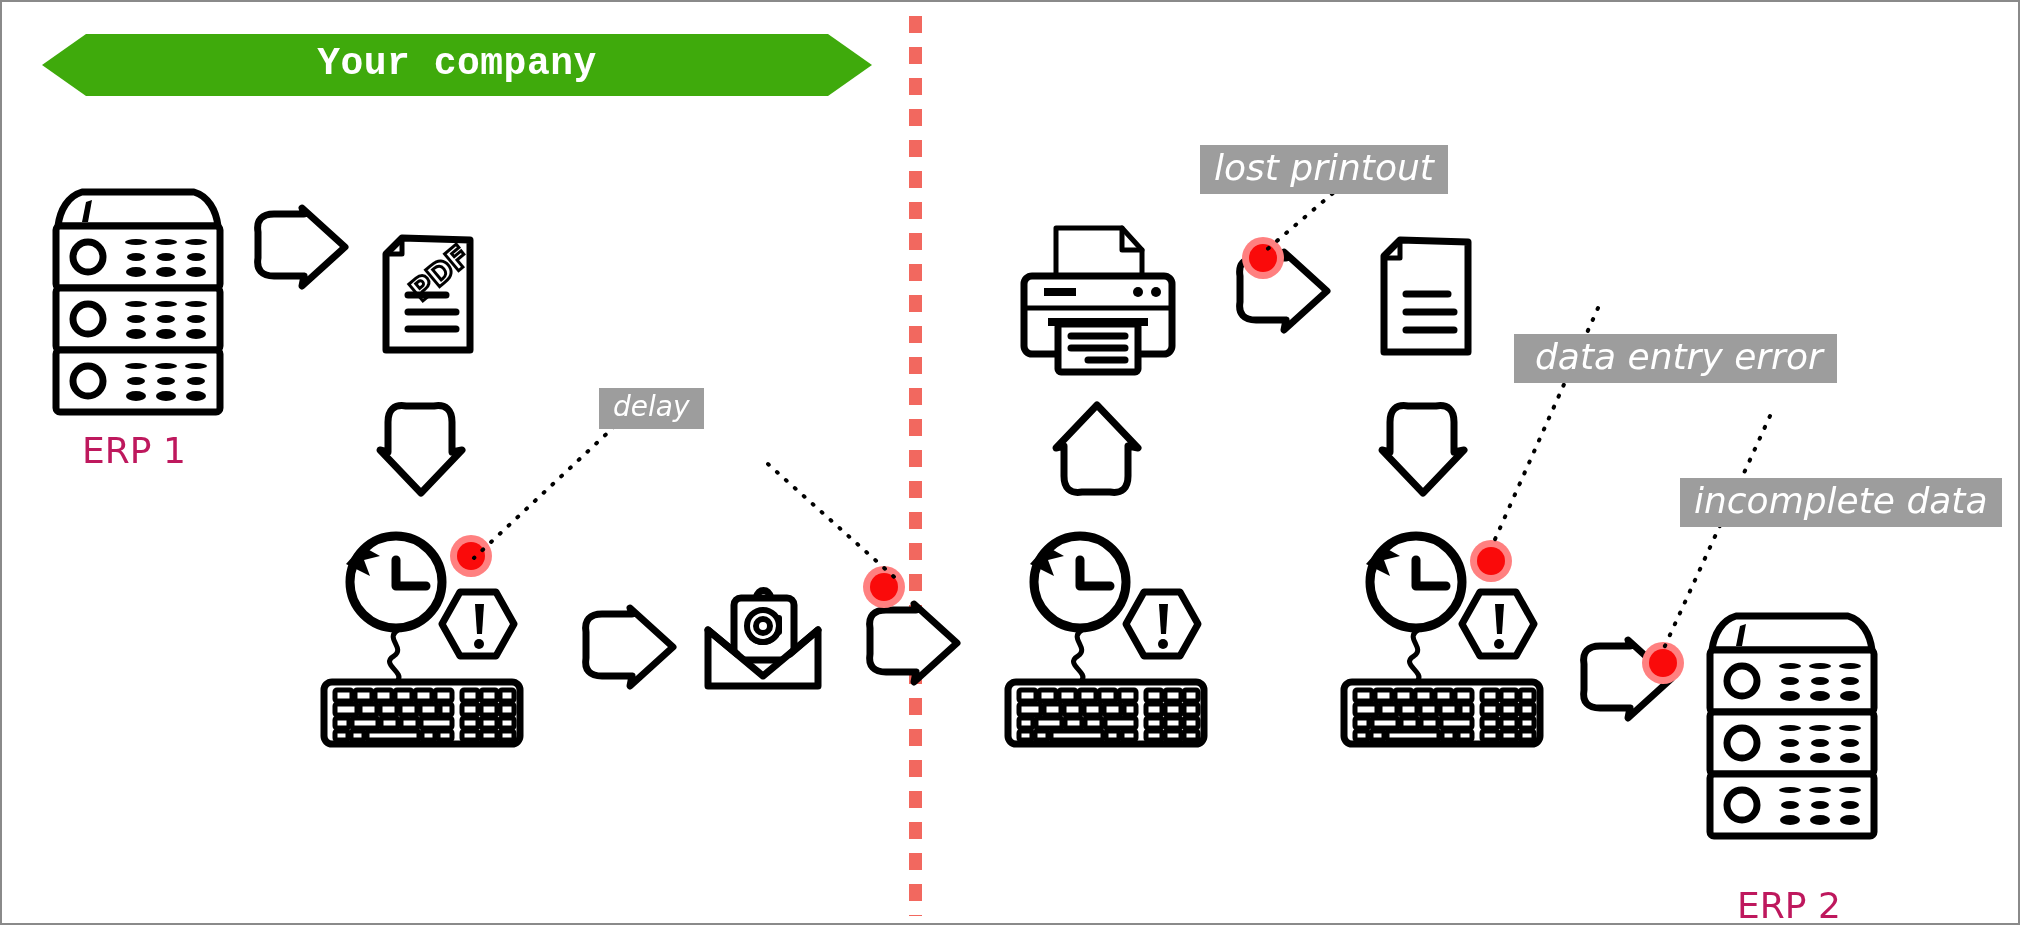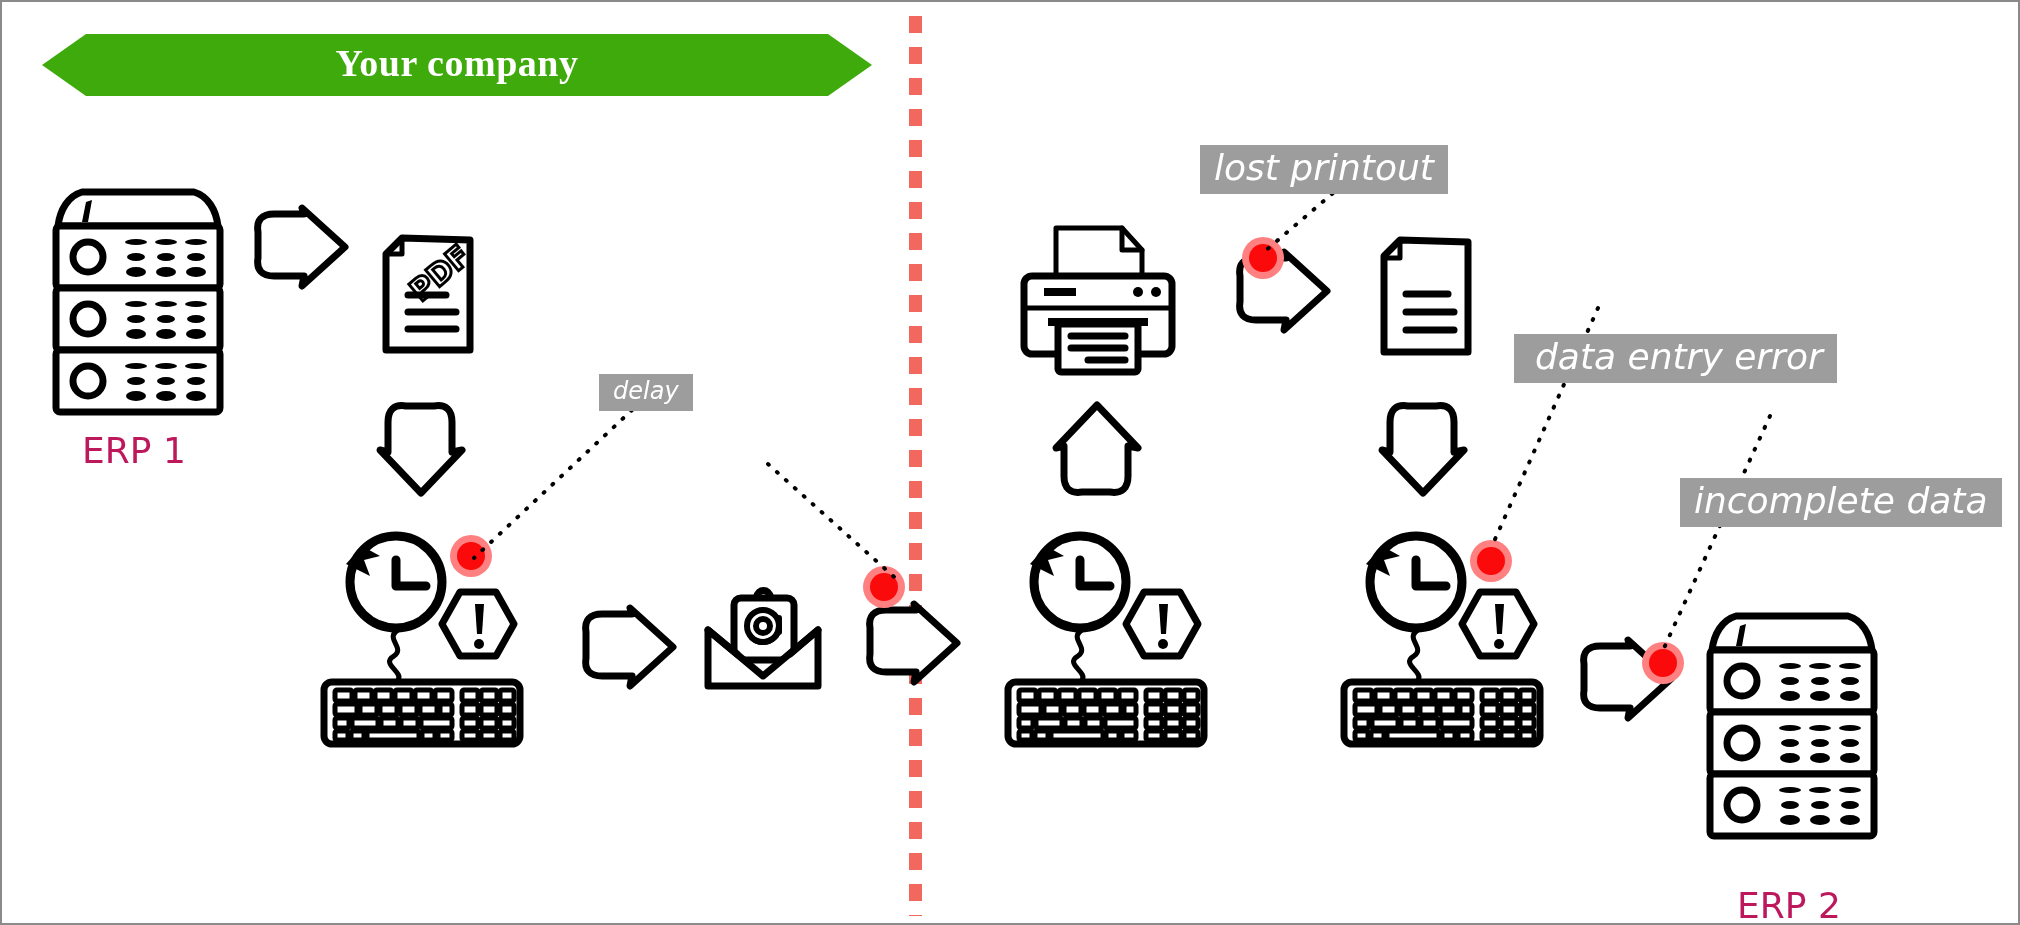--- a/index.html
+++ b/index.html
@@ -7,21 +7,21 @@
   #page{
     position:relative;width:2020px;height:925px;
     background:#ffffff;box-sizing:border-box;
     border:2px solid #8a8a8a;overflow:hidden;
   }
 
   
   .banner{
     position:absolute;display:flex;align-items:center;justify-content:center;
     font-weight:bold;letter-spacing:.5px;
-    font-family:Liberation Serif, serif;
+    font-family:Liberation Mono, monospace;
   }
   .banner span{position:relative;top:-2px;}
 
   
   #divider{
     position:absolute;left:907px;top:14px;width:13px;height:900px;
     background:repeating-linear-gradient(to bottom,
       #f2685f 0px,#f2685f 17px,
       rgba(255,255,255,0) 17px,rgba(255,255,255,0) 31px);
   }
@@ -215,21 +215,21 @@
   <div class="dot" style="left:861px;top:564px;"></div>
 
   <svg class="leader" style="left:460px;top:400px;" width="180" height="170" viewBox="0 0 180 170">
     <line x1="170" y1="8" x2="12" y2="156"></line>
   </svg>
 
   <svg class="leader" style="left:760px;top:456px;" width="150" height="136" viewBox="0 0 150 136">
     <line x1="6" y1="6" x2="140" y2="126"></line>
   </svg>
 
-  <div class="callout" style="left:597px;top:372px;font-size:24px;">
+  <div class="callout" style="left:597px;top:386px;font-size:28px;">
     <span>delay</span>
   </div>
 
   <svg class="icon" style="left:1016px;top:222px;" width="160" height="152" viewBox="0 0 160 152">
     <path class="wh-thin" d="M38 4 L104 4 L124 26 L124 52 L38 52 Z"></path>
     <path class="st-thin" d="M104 4 L104 26 L124 26"></path>
     <rect class="wh" x="6" y="52" width="148" height="78" rx="8"></rect>
     <path class="st-thin" d="M8 84 L152 84"></path>
     <path class="fl" d="M26 64 L58 64 L58 72 L26 72 Z"></path>
     <circle class="fl" cx="120" cy="68" r="5"></circle>

